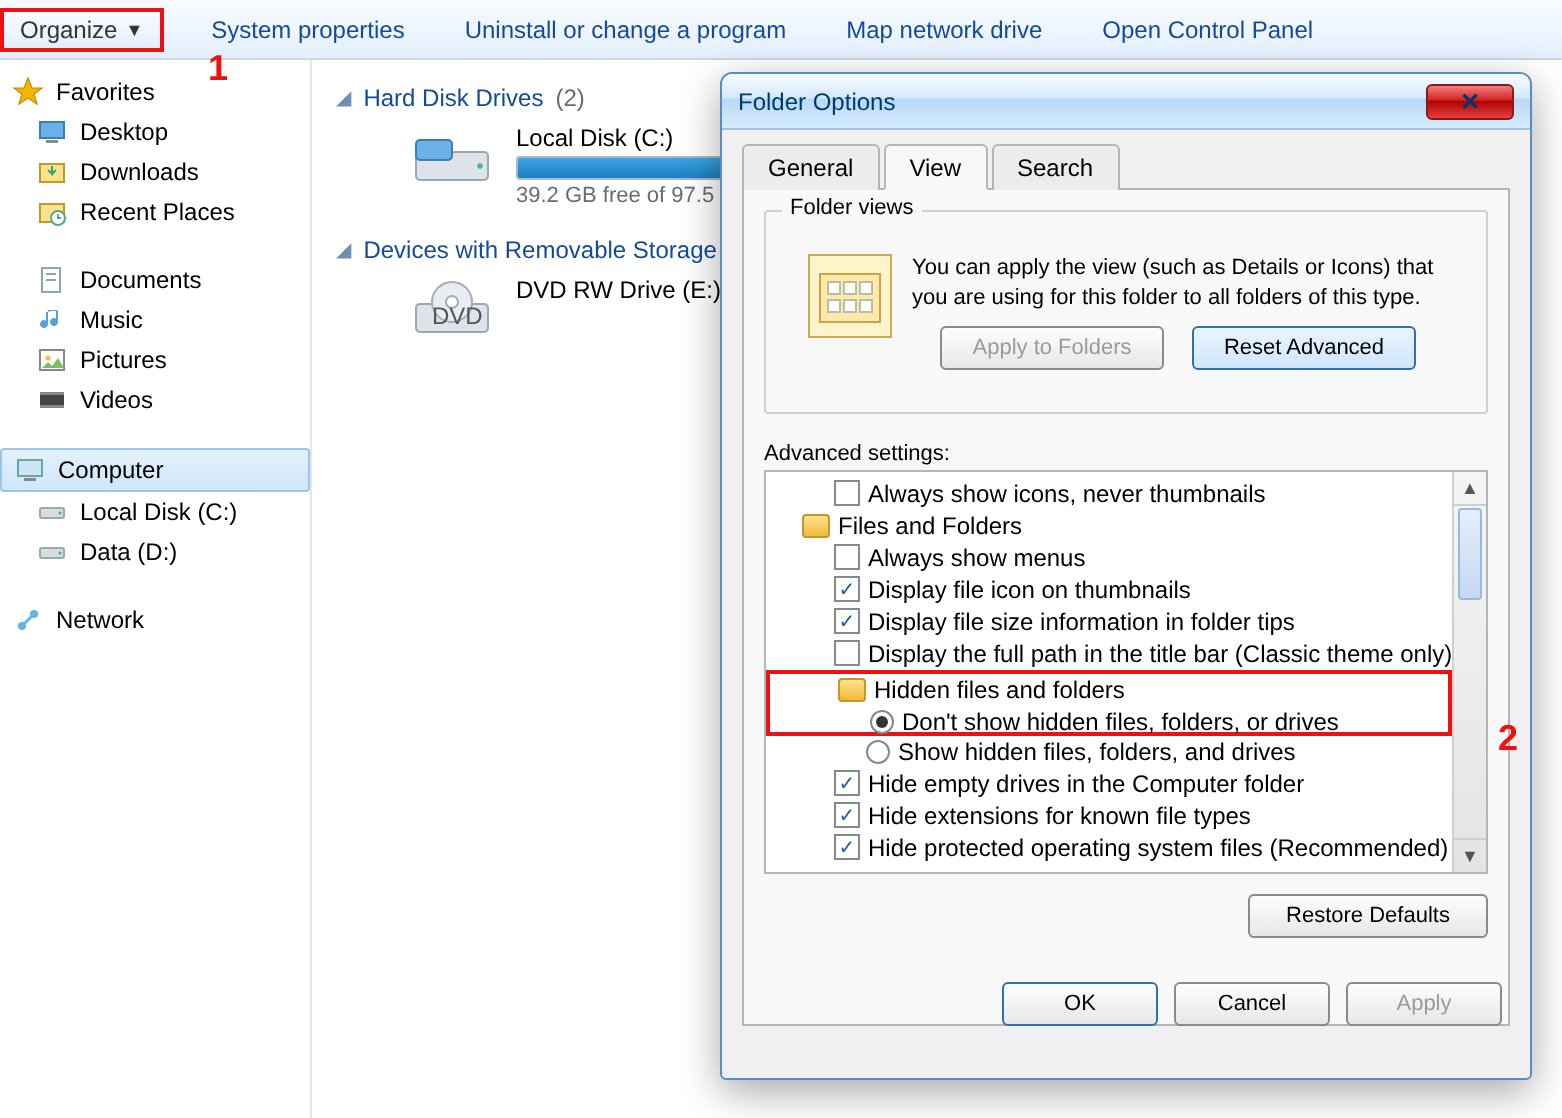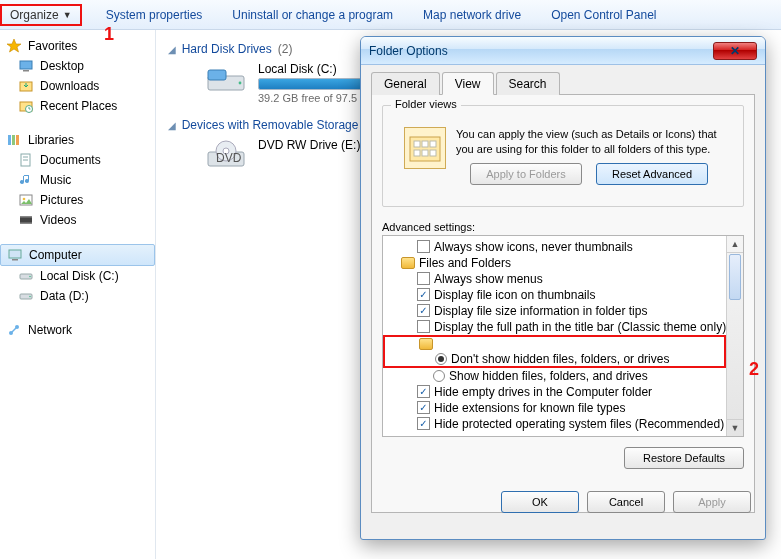--- a/index.html
+++ b/index.html
@@ -128,30 +128,20 @@
             <rect x="2" y="4" width="12" height="9" fill="#ffe28a" stroke="#c8952a"></rect>
             <circle cx="11" cy="11" r="3.5" fill="#fff" stroke="#5a8"></circle>
             <path d="M11 9v2h1.5" stroke="#5a8" fill="none"></path>
           </svg>
         </span>
         <span>Recent Places</span>
       </div>
   </div>
 
   <div class="sb-group">
-    <div class="sb-item head">
-        <span class="ico">
-          <svg width="16" height="16">
-            <rect x="2" y="3" width="3" height="10" fill="#6bb1e8"></rect>
-            <rect x="6" y="3" width="3" height="10" fill="#8fc77a"></rect>
-            <rect x="10" y="3" width="3" height="10" fill="#f0a050"></rect>
-          </svg>
-        </span>
-        <span>Libraries</span>
-      </div>
     <div class="sb-item">
         <span class="ico">
           <svg width="16" height="16">
             <rect x="3" y="2" width="9" height="12" fill="#fff" stroke="#8aa"></rect>
             <line x1="5" y1="5" x2="10" y2="5" stroke="#8aa"></line>
             <line x1="5" y1="8" x2="10" y2="8" stroke="#8aa"></line>
           </svg>
         </span>
         <span>Documents</span>
       </div>
@@ -331,20 +321,21 @@
               <span class="chk checked"></span>
               <span>Display file size information in folder tips</span>
             </div>
             <div class="tree-row ind2">
               <span class="chk"></span>
               <span>Display the full path in the title bar (Classic theme only)</span>
             </div>
             <div class="hl-box">
               <div class="tree-row ind2">
                 <span class="fold-ico"></span>
+                <span>Hidden files and folders</span>
               </div>
               <div class="tree-row ind3">
                 <span class="radio sel"></span>
                 <span>Don't show hidden files, folders, or drives</span>
               </div>
             </div>
             <div class="tree-row ind3">
               <span class="radio"></span>
               <span>Show hidden files, folders, and drives</span>
             </div>

